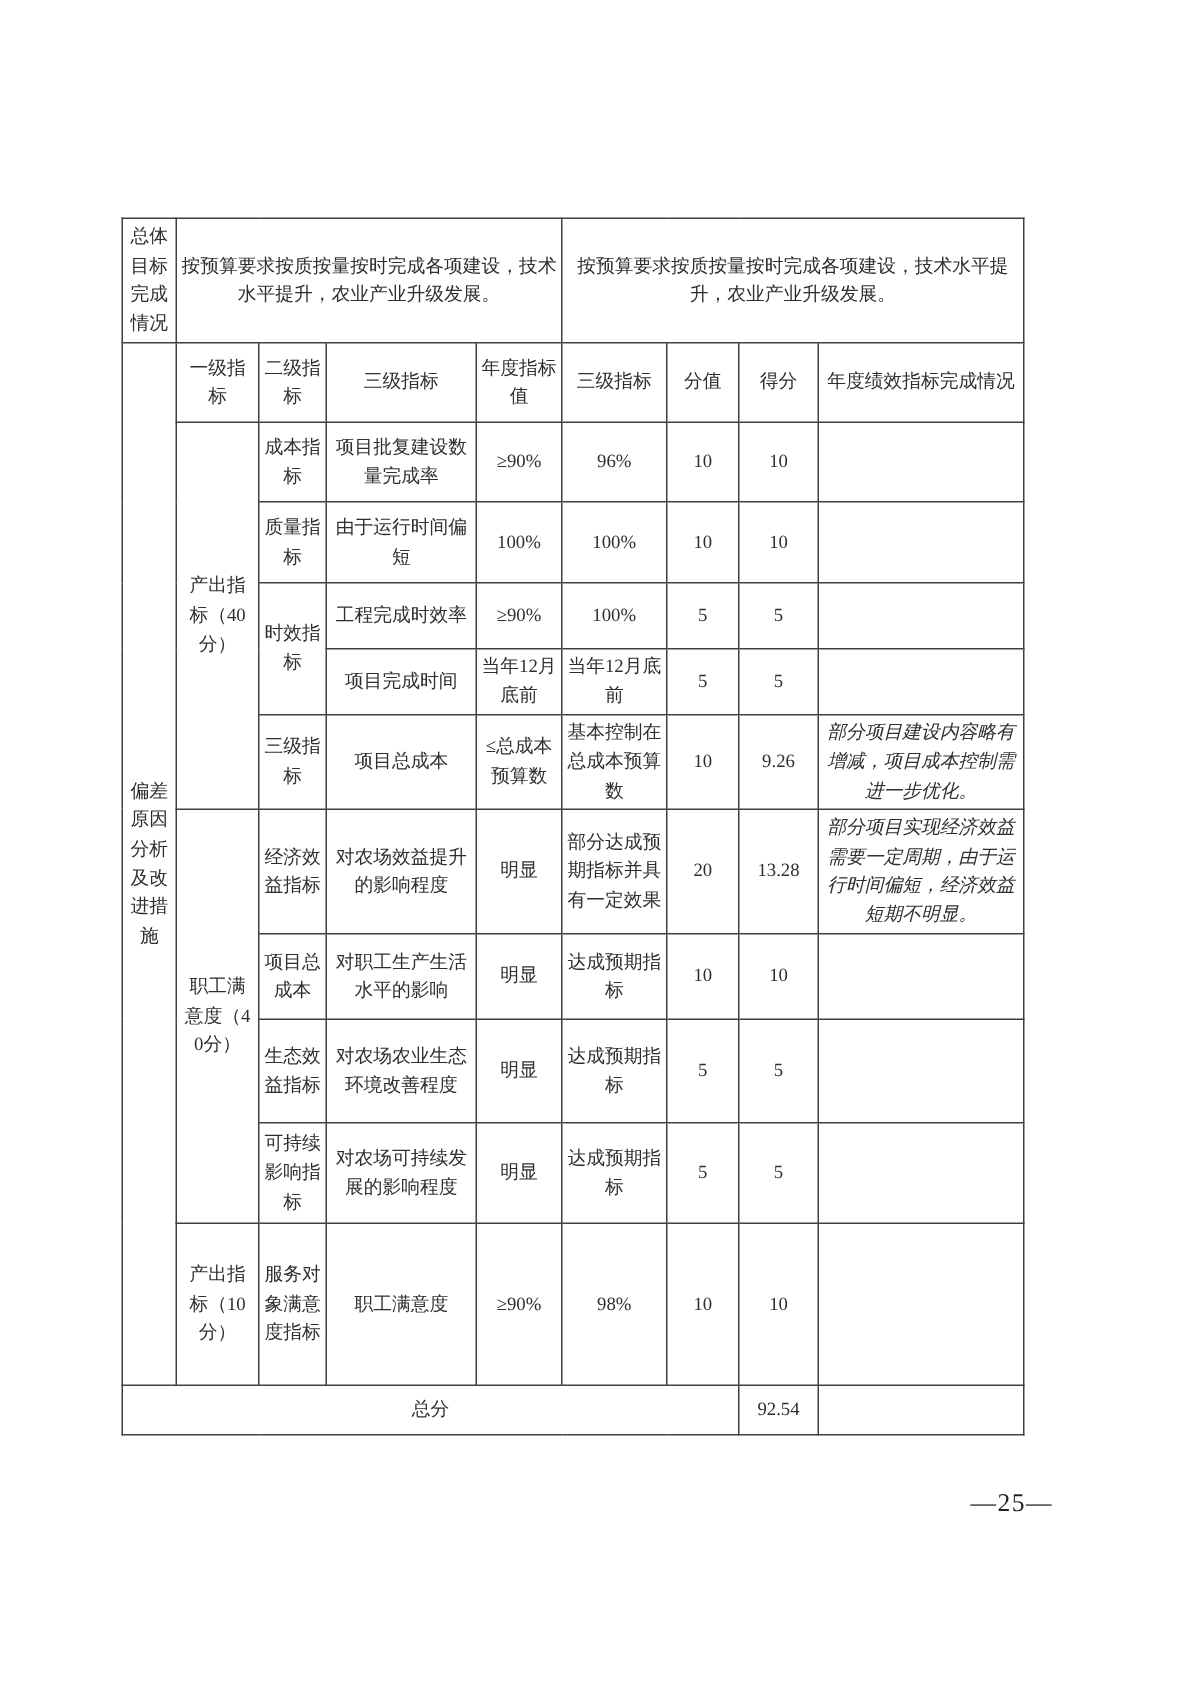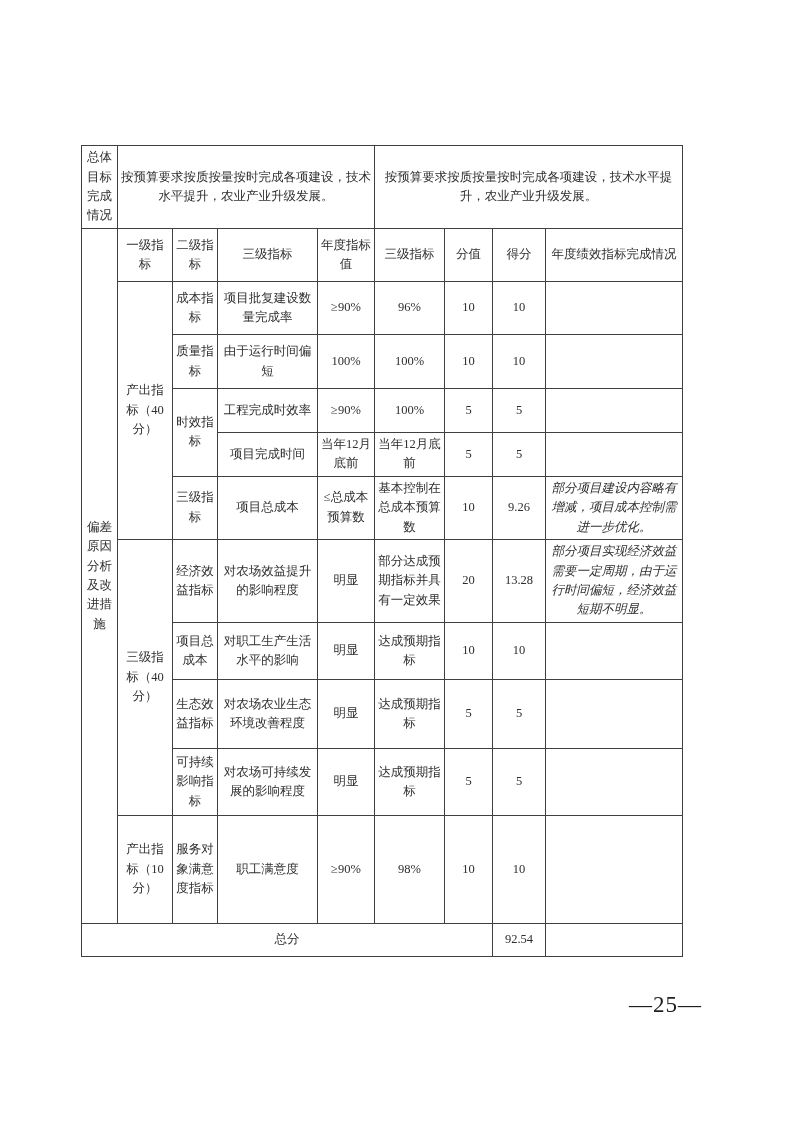--- a/index.html
+++ b/index.html
@@ -41,21 +41,21 @@
     text-align:left;
     font-size:12px;
     line-height:1.45;
     padding:2px 4px;
     font-style:italic;
   }
   td.num { font-size:12.5px; }
   .pageno {
     position:absolute;
     right:92px; top:992px;
-    font-size:23px;
+    font-size:17px;
     letter-spacing:1px;
     font-family:"Liberation Serif","DejaVu Serif",serif;
     color:#1f1f1f;
   }
 </style>
 </head>
 <body>
 
 <div class="page">
 
@@ -135,21 +135,21 @@
       <td>三级指标</td>
       <td>项目总成本</td>
       <td>≤总成本预算数</td>
       <td>基本控制在总成本预算数</td>
       <td class="num">10</td>
       <td class="num">9.26</td>
       <td class="remark">部分项目建设内容略有增减，项目成本控制需进一步优化。</td>
     </tr>
 
     <tr style="height:83px">
-      <td rowspan="4">三级指标（40分）</td>
+      <td rowspan="4">职工满意度（40分）</td>
       <td>经济效益指标</td>
       <td>对农场效益提升的影响程度</td>
       <td>明显</td>
       <td>部分达成预期指标并具有一定效果</td>
       <td class="num">20</td>
       <td class="num">13.28</td>
       <td class="remark">部分项目实现经济效益需要一定周期，由于运行时间偏短，经济效益短期不明显。</td>
     </tr>
 
     <tr style="height:57px">

